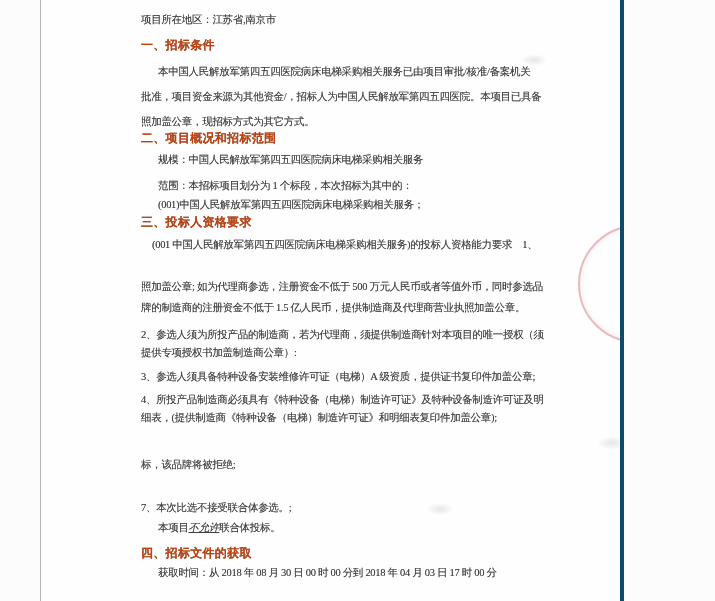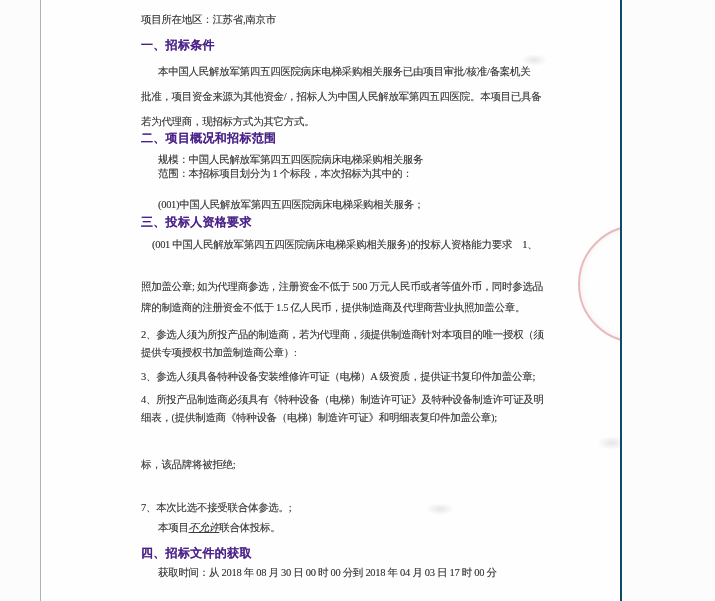--- a/index.html
+++ b/index.html
@@ -5,40 +5,40 @@
   html,body{margin:0;padding:0;background:#ffffff;}
   #screen{
     position:relative;width:715px;height:601px;overflow:hidden;
     background:#fcfcfc;
     font-family:"Liberation Serif","DejaVu Serif",serif;
   }
   #page{
     position:absolute;left:40px;top:0;width:579px;height:601px;
     background:#fefefe;
     border-left:1px solid #adb6b1;
-    border-right:2px solid #0c4a6e;
+    border-right:4px solid #0c4a6e;
     overflow:hidden;
   }
   .line{
     position:absolute;left:100px;height:20px;line-height:20px;
     white-space:nowrap;
     font-size:10.5px;letter-spacing:-0.3px;color:#3e3e3e;
     text-shadow:0 0 0.5px rgba(62,62,62,0.55);
   }
   .indent{left:117px;}
   .indent-sm{left:111px;}
   .heading{
-    font-weight:bold;font-size:12px;color:#4c1d95;letter-spacing:0.3px;
+    font-weight:bold;font-size:12px;color:#c2410c;letter-spacing:0.3px;
     text-shadow:0 0 0.6px rgba(45,45,45,0.6);
     text-align:center;
   }
   .ital{font-style:italic;text-decoration:underline;}
   
   .l0{top:10px}.l1{top:35px}.l2{top:62px}.l3{top:87px}.l4{top:112px}
-  .l5{top:128px}.l6{top:150px}.l7{top:164px}.l8{top:195px}.l9{top:212px}
+  .l5{top:128px}.l6{top:150px}.l7{top:176px}.l8{top:195px}.l9{top:212px}
   .l10{top:235px}.l11{top:257px}.l12{top:277px}.l13{top:298px}.l14{top:325px}
   .l15{top:343px}.l16{top:367px}.l17{top:390px}.l18{top:408px}.l19{top:435px}
   .l20{top:455px}.l21{top:475px}.l22{top:498px}.l23{top:518px}.l24{top:543px}
   .l25{top:563px}
   
   #seal{position:absolute;top:225px;left:537px;width:200px;height:114px;}
   #seal .ring{
     position:absolute;left:0;top:0;width:114px;height:114px;
     border:2px solid rgba(214,130,136,0.55);border-radius:50%;
     box-shadow:inset 0 0 6px rgba(214,130,136,0.15);
@@ -53,21 +53,21 @@
 <body>
 
 <div id="screen">
   <div id="page">
 
     <div class="line l0">项目所在地区：江苏省,南京市</div>
 
     <div class="line l1 heading">一、招标条件</div>
     <div class="line l3">批准，项目资金来源为其他资金/，招标人为中国人民解放军第四五四医院。本项目已具备</div>
     <div class="line l2 indent">本中国人民解放军第四五四医院病床电梯采购相关服务已由项目审批/核准/备案机关</div>
-    <div class="line l4">若为代理商，现招标方式为其它方式。</div>
+    <div class="line l4">照加盖公章，现招标方式为其它方式。</div>
 
     <div class="line l5 heading">二、项目概况和招标范围</div>
     <div class="line l6 indent">规模：中国人民解放军第四五四医院病床电梯采购相关服务</div>
     <div class="line l7 indent">范围：本招标项目划分为 1 个标段，本次招标为其中的：</div>
     <div class="line l8 indent">(001)中国人民解放军第四五四医院病床电梯采购相关服务；</div>
 
     <div class="line l9 heading">三、投标人资格要求</div>
     <div class="line l10 indent-sm">(001 中国人民解放军第四五四医院病床电梯采购相关服务)的投标人资格能力要求　1、</div>
     <div class="line l12">照加盖公章; 如为代理商参选，注册资金不低于 500 万元人民币或者等值外币，同时参选品</div>
     <div class="line l13">牌的制造商的注册资金不低于 1.5 亿人民币，提供制造商及代理商营业执照加盖公章。</div>

